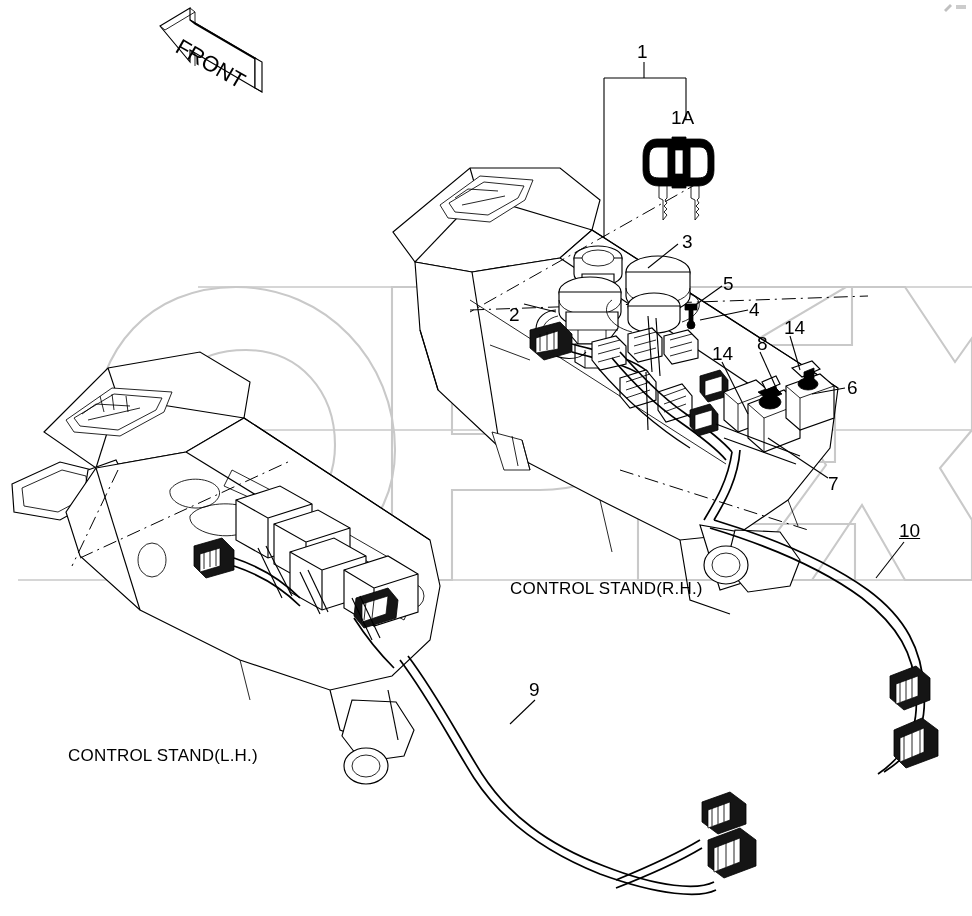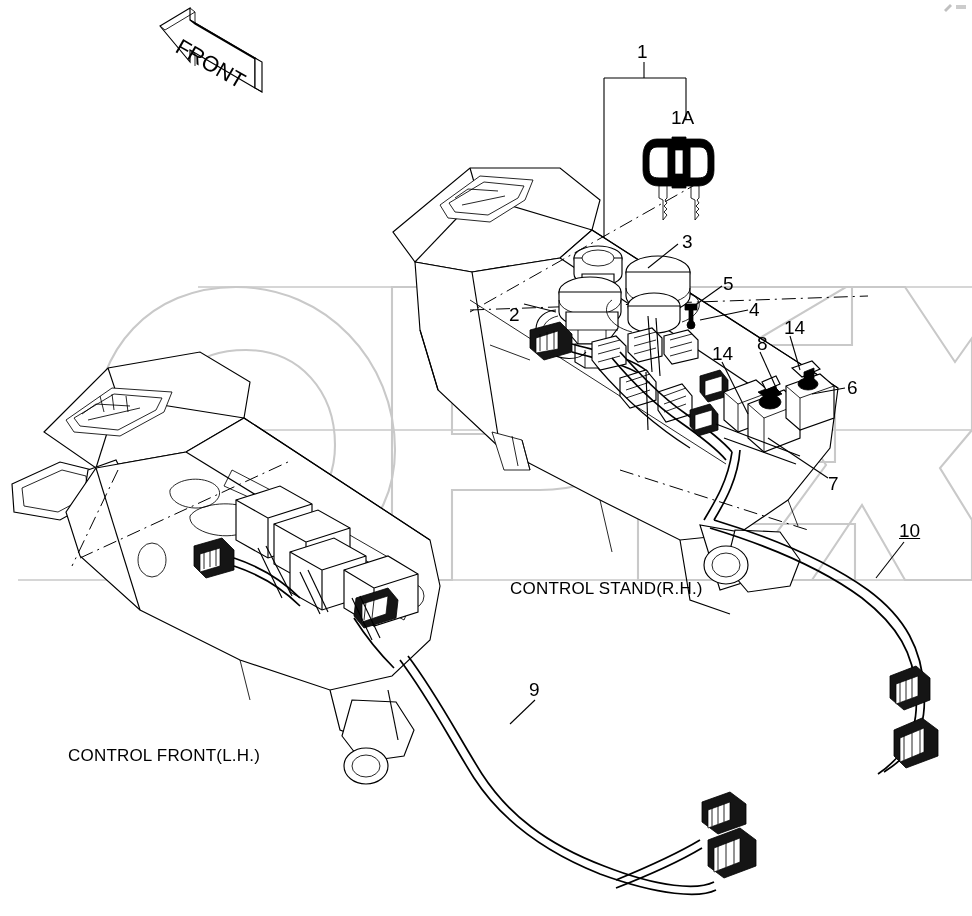--- a/index.html
+++ b/index.html
@@ -402,15 +402,15 @@
   <div class="lbl num" style="left:723px; top:274px;">5</div>
   <div class="lbl num" style="left:847px; top:378px;">6</div>
   <div class="lbl num" style="left:828px; top:474px;">7</div>
   <div class="lbl num" style="left:757px; top:334px;">8</div>
   <div class="lbl num" style="left:529px; top:680px;">9</div>
   <div class="lbl num" style="left:899px; top:521px;text-decoration:underline;">10</div>
   <div class="lbl num" style="left:712px; top:344px;">14</div>
   <div class="lbl num" style="left:784px; top:318px;">14</div>
 
   <div class="lbl stand-cap" style="left:510px; top:550px;margin-top:30px;">CONTROL STAND(R.H.)</div>
-  <div class="lbl stand-cap" style="left:68px; top:747px;">CONTROL FRONT(L.H.)</div>
+  <div class="lbl stand-cap" style="left:68px; top:747px;">CONTROL STAND(L.H.)</div>
 
 </div>
 
 </body></html>

